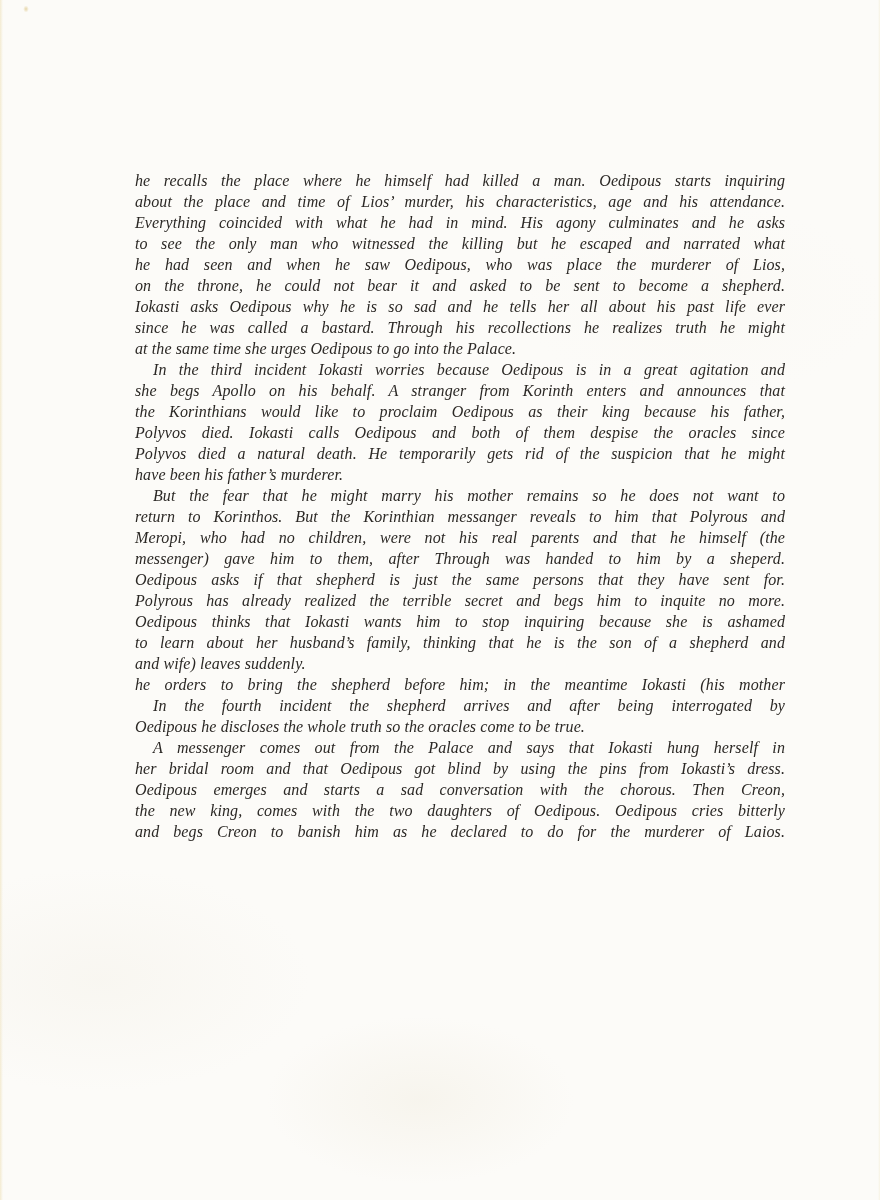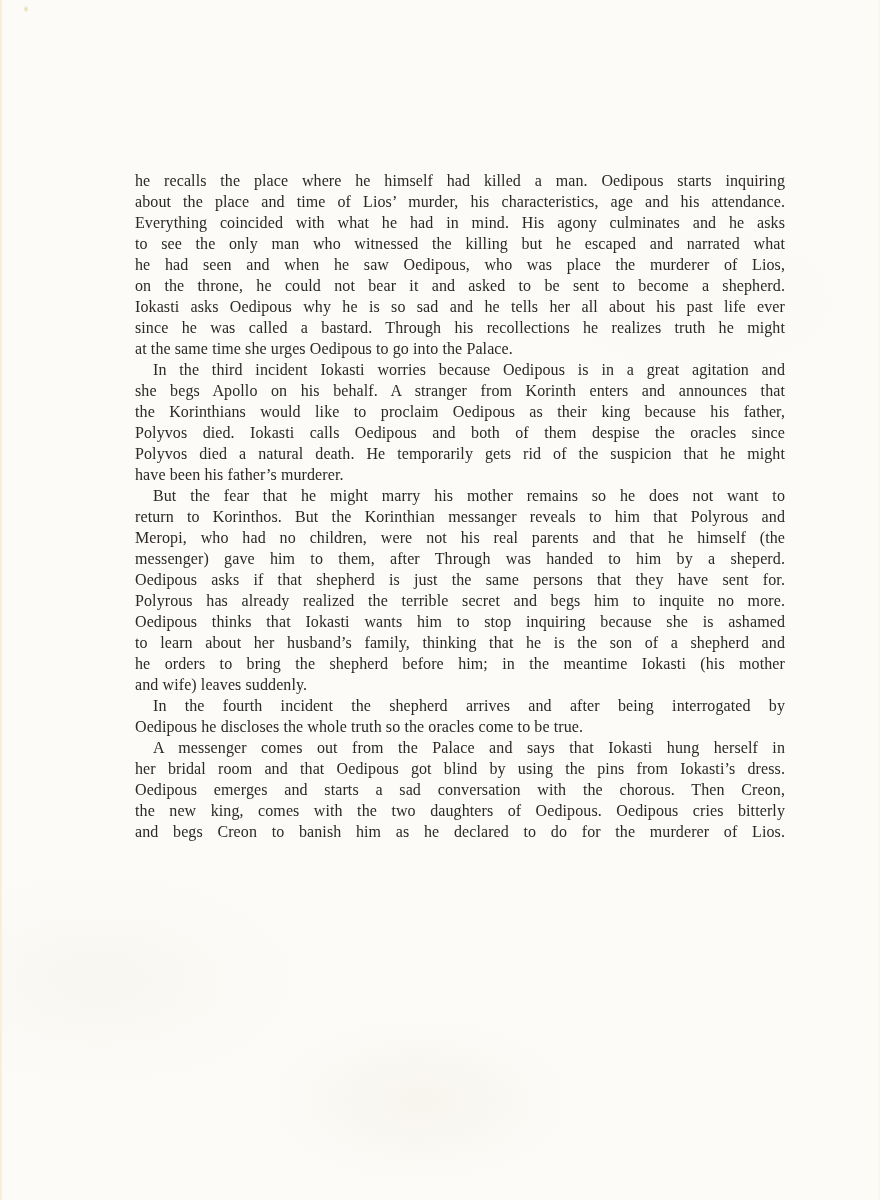--- a/index.html
+++ b/index.html
@@ -26,21 +26,21 @@
   .textblock {
     position: absolute;
     left: 135px;
     top: 170px;
     width: 650px;
     font-size: 16px;
     line-height: 21px;
     color: #2b2825;
     letter-spacing: 0.1px;
   }
-  .para { margin: 0; padding: 0; }
+  .para { margin: 0; padding: 0; font-style: italic; }
   .line {
     text-align: justify;
     text-align-last: justify;
     -moz-text-align-last: justify;
   }
   .line.end {
     text-align-last: left;
     -moz-text-align-last: left;
   }
   .line.ind { text-indent: 18px; }
@@ -74,31 +74,31 @@
 
     <div class="para">
       <div class="line ind">But the fear that he might marry his mother remains so he does not want to</div>
       <div class="line">return to Korinthos. But the Korinthian messanger reveals to him that Polyrous and</div>
       <div class="line">Meropi, who had no children, were not his real parents and that he himself (the</div>
       <div class="line">messenger) gave him to them, after Through was handed to him by a sheperd.</div>
       <div class="line">Oedipous asks if that shepherd is just the same persons that they have sent for.</div>
       <div class="line">Polyrous has already realized the terrible secret and begs him to inquite no more.</div>
       <div class="line">Oedipous thinks that Iokasti wants him to stop inquiring because she is ashamed</div>
       <div class="line">to learn about her husband’s family, thinking that he is the son of a shepherd and</div>
+      <div class="line end">and wife) leaves suddenly.</div>
       <div class="line">he orders to bring the shepherd before him; in the meantime Iokasti (his mother</div>
-      <div class="line end">and wife) leaves suddenly.</div>
     </div>
 
     <div class="para">
       <div class="line ind">In the fourth incident the shepherd arrives and after being interrogated by</div>
       <div class="line end">Oedipous he discloses the whole truth so the oracles come to be true.</div>
     </div>
 
     <div class="para">
       <div class="line ind">A messenger comes out from the Palace and says that Iokasti hung herself in</div>
       <div class="line">her bridal room and that Oedipous got blind by using the pins from Iokasti’s dress.</div>
       <div class="line">Oedipous emerges and starts a sad conversation with the chorous. Then Creon,</div>
       <div class="line">the new king, comes with the two daughters of Oedipous. Oedipous cries bitterly</div>
-      <div class="line">and begs Creon to banish him as he declared to do for the murderer of Lios.</div>
+      <div class="line">and begs Creon to banish him as he declared to do for the murderer of Laios.</div>
     </div>
 
   </div>
 </div>
 
 </body></html>

